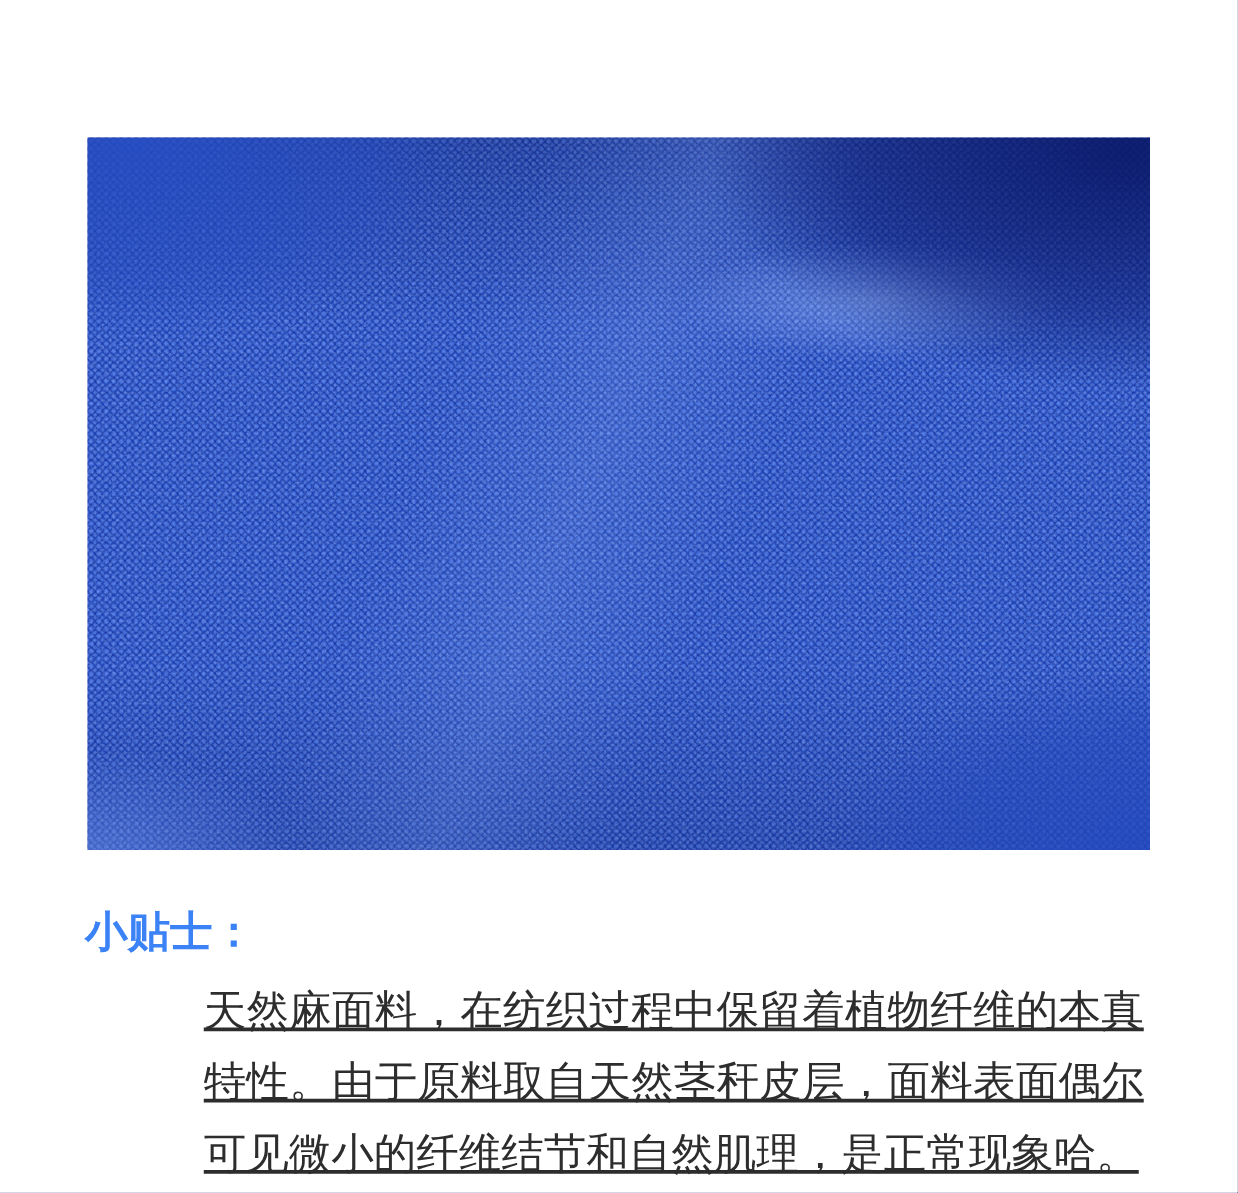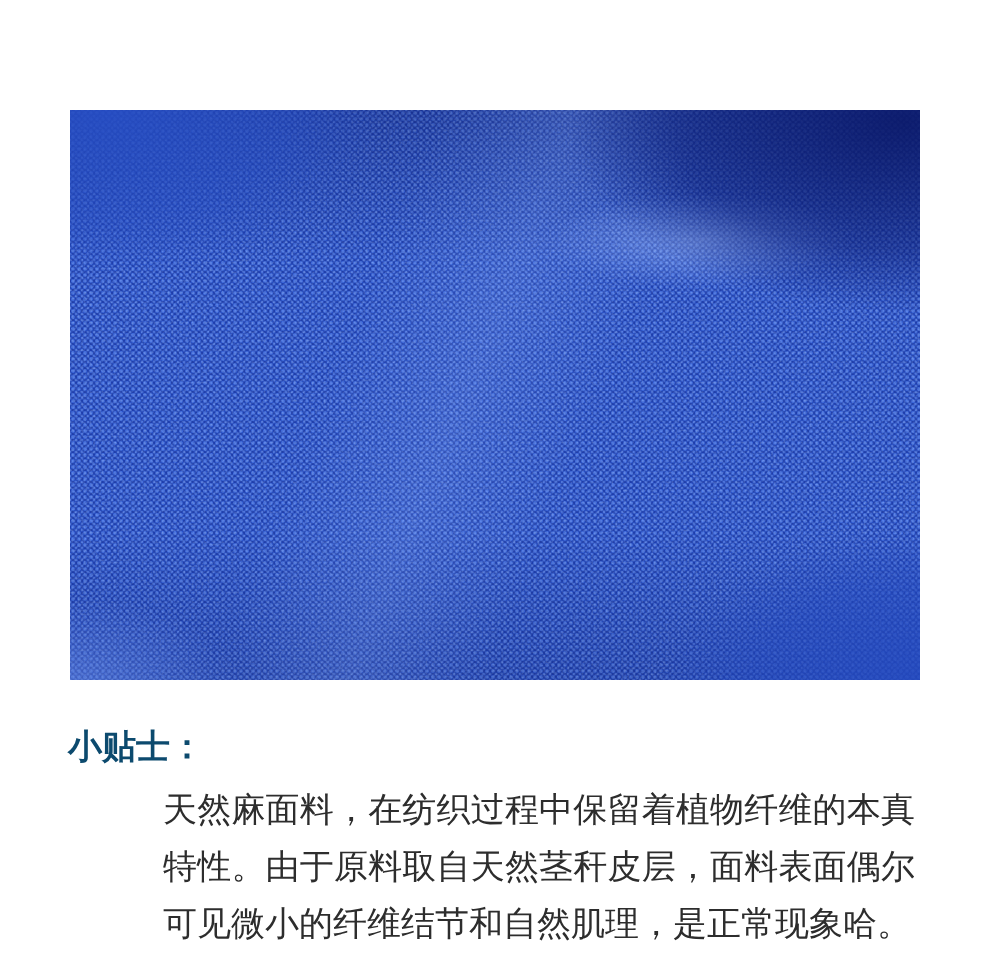--- a/index.html
+++ b/index.html
@@ -58,34 +58,35 @@
   }
 
   
   .tips-title {
     position: absolute;
     left: 68px;
     top: 729px;
     font-size: 34px;
     line-height: 36px;
     font-weight: 700;
-    color: #0c4a6e;
+    color: #3b82f6;
     white-space: nowrap;
   }
   .tips-body {
     position: absolute;
     left: 163px;
     top: 781px;
     width: 752px;
     margin: 0;
     font-size: 34px;
     line-height: 57px;
     color: #2d2d2d;
     text-align: justify;
     letter-spacing: 0;
+    text-decoration: underline;
   }
 </style>
 </head>
 <body>
 
 <div class="page">
 
   <figure class="photo" style="margin:0">
     <div class="weave"></div>
     <svg class="noise" xmlns="http://www.w3.org/2000/svg" width="850" height="570">

